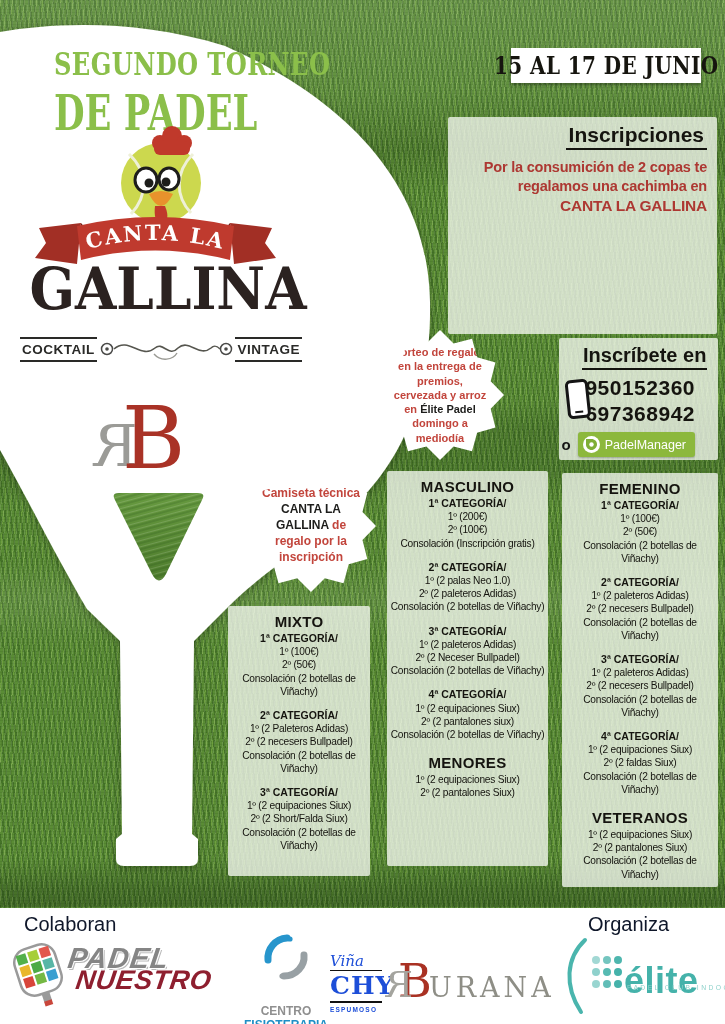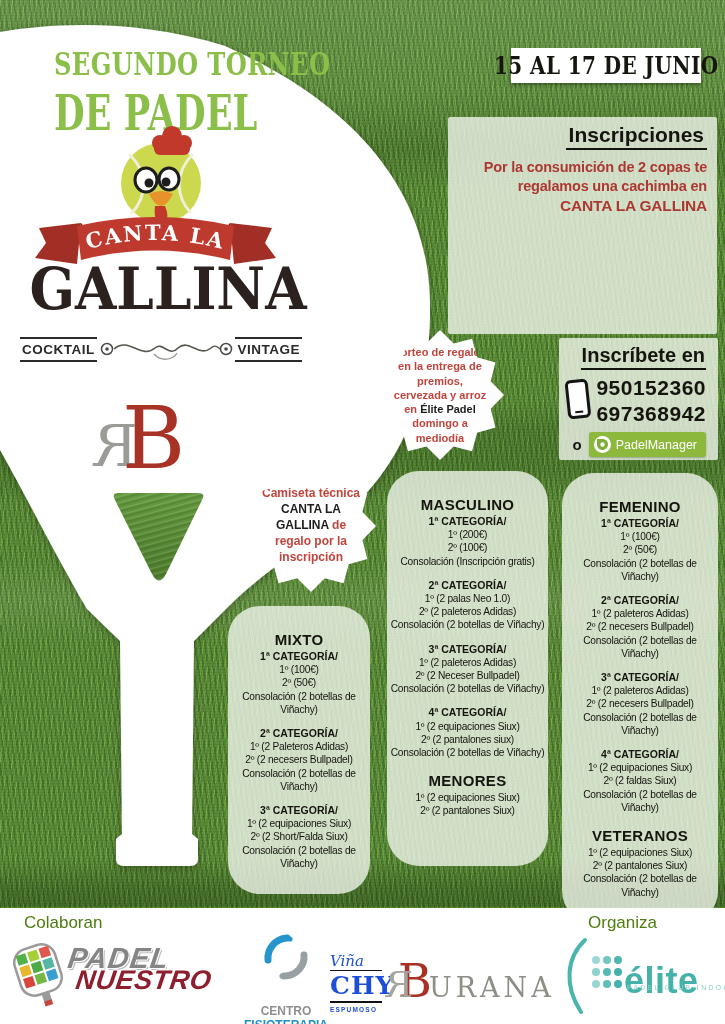--- a/index.html
+++ b/index.html
@@ -50,43 +50,43 @@
   .camiseta .txt{width:100px;font-size:12px;line-height:1.32;}
   
   .panel{position:absolute;z-index:3;background:rgba(244,247,240,.78);border-radius:2px;color:#15140f;}
   .ins-panel{left:448px;top:117px;width:269px;height:217px;padding:6px 10px;text-align:right;box-sizing:border-box;}
   .ins-title{display:inline-block;font-size:21px;font-weight:bold;border-bottom:2.5px solid #14140f;
       padding:0 3px 1px;margin-bottom:4px;}
   .ins-line{font-size:19.5px;line-height:27.5px;letter-spacing:-.3px;}
   .promo{margin-top:4px;}
   .promo-line{font-size:14.5px;font-weight:bold;line-height:19px;color:#ad3832;letter-spacing:-.2px;}
   .promo-line:last-child{font-size:15.5px;}
-  .call-panel{left:559px;top:338px;width:159px;height:122px;padding:6px 12px;text-align:right;box-sizing:border-box;}
+  .call-panel{left:559px;top:338px;width:159px;height:122px;padding:6px 23px;text-align:right;box-sizing:border-box;}
   .call-title{display:inline-block;font-size:20px;font-weight:bold;border-bottom:2.5px solid #14140f;
       padding:0 1px 1px;margin-bottom:5px;white-space:nowrap;}
   .phone{font-size:21px;font-weight:bold;line-height:26px;letter-spacing:.5px;}
   .phone-icon{position:absolute;left:5px;top:40px;}
   .badge-row{margin-top:5px;display:flex;align-items:center;justify-content:flex-end;gap:7px;}
   .or{font-size:15px;font-weight:bold;color:#161616;}
   .pm-badge{background:#8cb83c;border-radius:3px;color:#fff;font-size:12.5px;font-weight:normal;
       padding:4px 9px 4px 5px;display:flex;align-items:center;gap:5px;box-shadow:0 1px 2px rgba(0,0,0,.25);}
   
-  .cat-panel{text-align:center;padding:24px 3px;box-sizing:border-box;border-radius:32px;}
+  .cat-panel{text-align:center;padding:6px 3px;box-sizing:border-box;}
   .mixto{left:228px;top:606px;width:142px;min-height:270px;}
   .masculino{left:387px;top:471px;width:161px;min-height:395px;}
   .femenino{left:562px;top:473px;width:156px;min-height:398px;}
   .cat-title{font-size:15px;font-weight:bold;letter-spacing:.3px;line-height:19px;margin-bottom:1px;}
   .cat-title:not(:first-child){margin-top:12px;}
   .group{margin-bottom:11px;}
   .group:last-child{margin-bottom:0;}
   .ghead{font-size:10.5px;font-weight:bold;line-height:13.2px;}
   .gline{font-size:10.2px;line-height:13.2px;letter-spacing:-.25px;}
   
   .footer{position:absolute;z-index:4;left:0;top:908px;width:725px;height:116px;background:#fff;}
-  .foot-label{position:absolute;font-size:17px;color:#4d7c0f;text-align:right;}
+  .foot-label{position:absolute;font-size:20px;color:#0f172a;text-align:right;}
   .collab-label{left:24px;top:5px;}
   .org-label{left:588px;top:5px;}
   .pn-logo{position:absolute;left:12px;top:34px;width:215px;height:70px;}
   .pn-padel{position:absolute;left:56px;top:0px;font-size:29px;font-weight:900;font-style:italic;
       color:#858585;transform:skewX(-8deg);letter-spacing:1px;text-shadow:1px 1px 0 #fff,2px 2px 0 #b9b9b9;}
   .pn-nuestro{position:absolute;left:64px;top:23px;font-size:27px;font-weight:900;font-style:italic;
       color:#8e1f2f;transform:skewX(-8deg);letter-spacing:.5px;
       text-shadow:-1px -1px 0 #fff,1px -1px 0 #fff,-1px 1px 0 #fff,1px 1px 0 #fff;}
   .fisio{position:absolute;left:234px;top:26px;width:104px;height:84px;text-align:center;}
   .fisio-l1{font-size:12px;font-weight:bold;margin-top:18px;}

